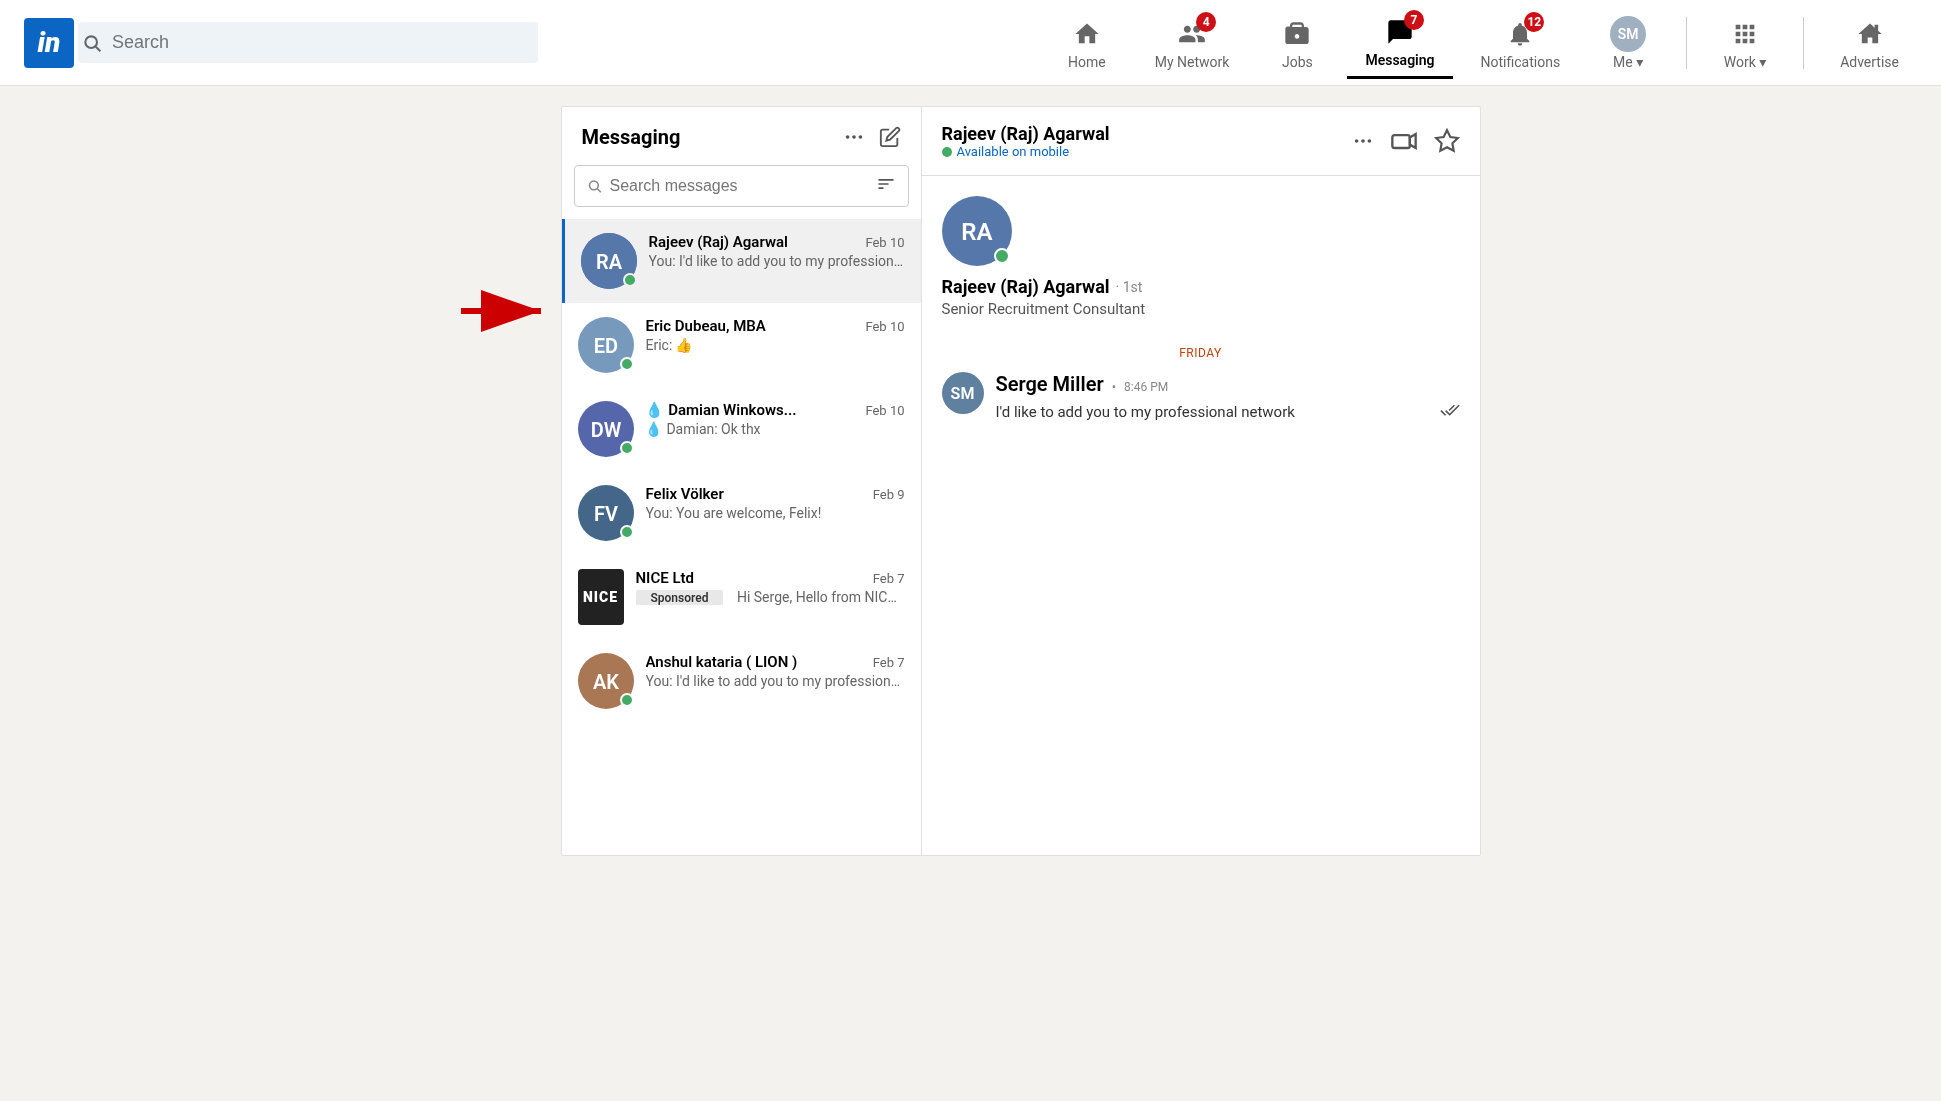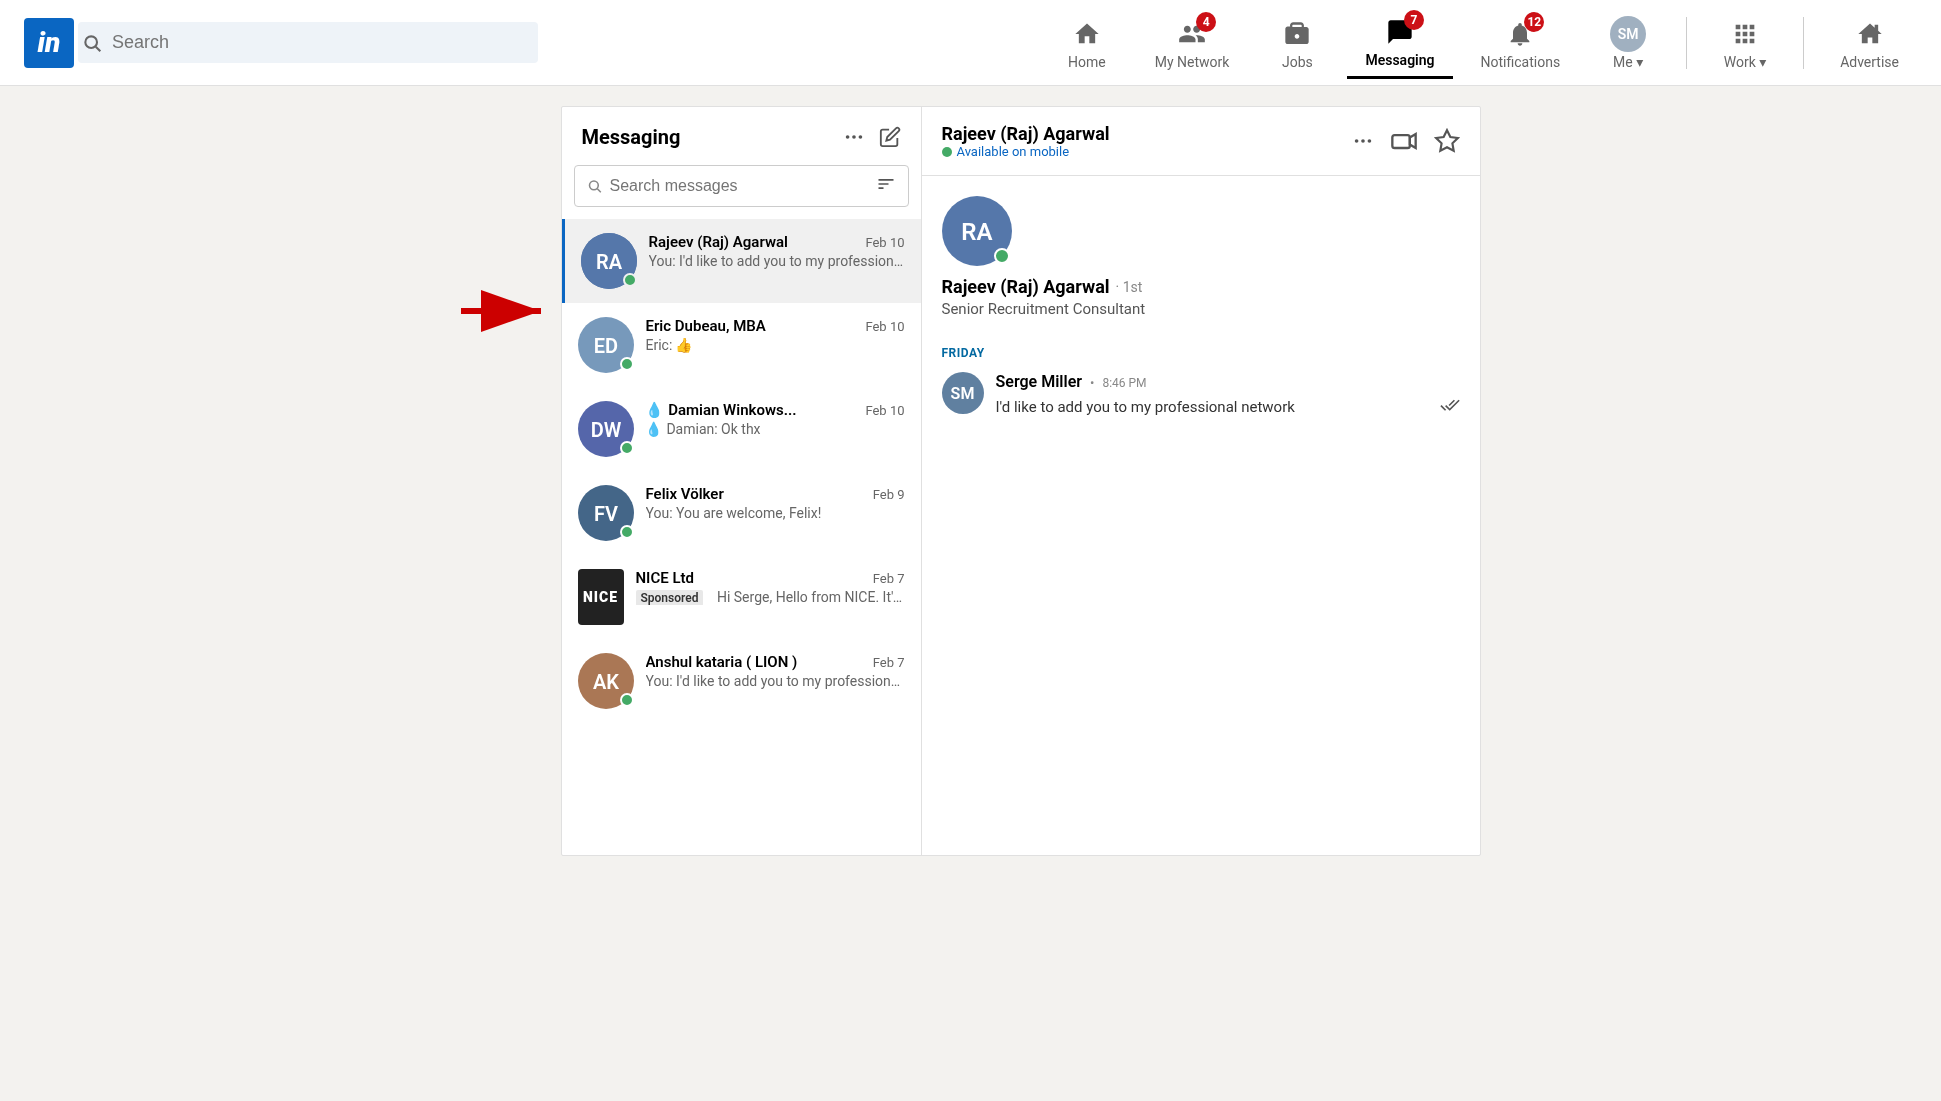--- a/index.html
+++ b/index.html
@@ -131,50 +131,50 @@
       position: absolute; bottom: 2px; right: 0;
       width: 14px; height: 14px; border-radius: 50%;
       border: 2px solid #fff;
     }
     .online-dot.green { background: #44aa66; }
     .conv-info { flex: 1; min-width: 0; }
     .conv-top { display: flex; justify-content: space-between; align-items: baseline; }
     .conv-name { font-size: 15px; font-weight: 600; color: #000; white-space: nowrap; overflow: hidden; text-overflow: ellipsis; }
     .conv-date { font-size: 13px; color: #666; flex-shrink: 0; }
     .conv-preview { font-size: 14px; color: #666; margin-top: 2px; white-space: nowrap; overflow: hidden; text-overflow: ellipsis; }
-    .sponsored-badge { font-size: 12px; font-weight: 600; color: #333; background: #e8e8e8; padding: 1px 5px; border-radius: 2px; margin-right: 10px; }
+    .sponsored-badge { font-size: 12px; font-weight: 600; color: #333; background: #e8e8e8; padding: 1px 15px; border-radius: 2px; margin-right: 10px; }
 
     
     .msg-main {
       flex: 1; display: flex; flex-direction: column;
     }
     .msg-header {
       display: flex; align-items: center; justify-content: space-between;
       padding: 16px 20px;
       border-bottom: 1px solid #e0e0e0;
     }
     .msg-header-info { display: flex; flex-direction: column; }
     .msg-header-name { font-size: 18px; font-weight: 700; color: #000; }
     .msg-header-status { font-size: 13px; color: #0a66c2; display: flex; align-items: center; gap: 5px; }
     .status-dot { width: 10px; height: 10px; border-radius: 50%; background: #44aa66; }
     .msg-header-actions { display: flex; align-items: center; gap: 16px; }
     .header-action-btn { cursor: pointer; color: #555; display: flex; align-items: center; }
 
     .msg-body { flex: 1; padding: 20px; overflow-y: auto; }
     .contact-intro { display: flex; flex-direction: column; align-items: flex-start; padding-bottom: 16px; }
-    .day-divider { font-size: 12px; color: #0369a1; font-weight: 700; letter-spacing: 0.5px; padding: 12px 0; }
+    .day-divider { text-align: center; font-size: 12px; color: #c2410c; font-weight: 400; letter-spacing: 0.5px; padding: 12px 0; }
 
     .message-row { display: flex; align-items: flex-start; gap: 12px; margin-bottom: 16px; }
     .message-sender-avatar {
       width: 42px; height: 42px; border-radius: 50%; background: #6080a0; flex-shrink: 0;
       display: flex; align-items: center; justify-content: center; color: #fff; font-weight: 600; font-size: 16px;
     }
     .message-content { flex: 1; }
     .message-meta { display: flex; align-items: baseline; gap: 8px; margin-bottom: 4px; }
-    .message-sender-name { font-size: 16px; font-weight: 600; color: #000; }
+    .message-sender-name { font-size: 20px; font-weight: 600; color: #000; }
     .message-time { font-size: 12px; color: #888; }
     .message-text { font-size: 15px; color: #333; line-height: 1.5; }
 
     
     .nice-logo {
       width: 46px; height: 56px; border-radius: 4px;
       background: #222; color: #fff;
       font-weight: 900; font-size: 14px; letter-spacing: 1px;
       display: flex; align-items: center; justify-content: center;
       flex-shrink: 0;

